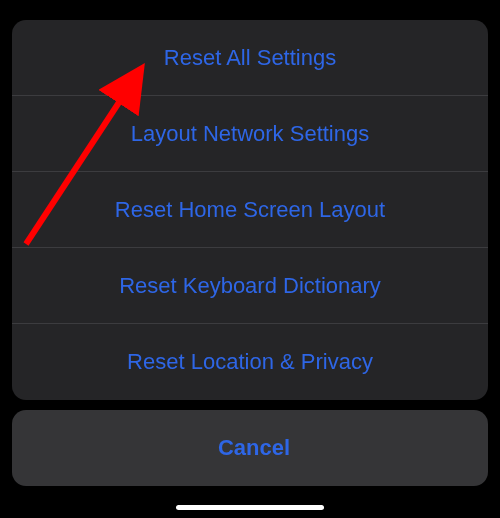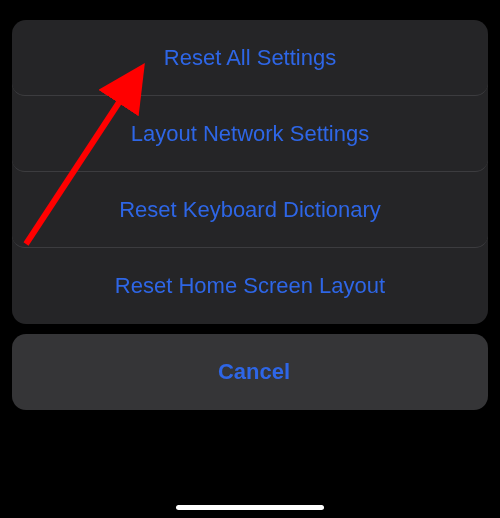--- a/index.html
+++ b/index.html
@@ -33,21 +33,20 @@
     .option-item {
       height: 76px;
       display: flex;
       align-items: center;
       justify-content: center;
       color: #2e66e6;
       font-size: 22px;
       font-weight: 400;
       border-bottom: 1px solid rgba(84, 84, 88, 0.5);
       cursor: pointer;
-      border-radius: 13px;
     }
 
     .option-item:last-child {
       border-bottom: none;
     }
 
     .cancel-button {
       margin-top: 10px;
       background: rgba(58, 58, 60, 0.92);
       border-radius: 14px;
@@ -88,24 +87,27 @@
 
 <div class="sheet">
   <div class="option-group">
     <div class="option-item">
       <span>Reset All Settings</span>
     </div>
     <div class="option-item">
       <span>Layout Network Settings</span>
     </div>
     <div class="option-item">
+      <span>Reset Home Screen Layout</span>
+    </div>
+    <div class="option-item">
       <span>Reset Keyboard Dictionary</span>
     </div>
     <div class="option-item">
-      <span>Reset Home Screen Layout</span>
+      <span>Reset Location &amp; Privacy</span>
     </div>
   </div>
 
   <div class="cancel-button">
     <span>Cancel</span>
   </div>
 </div>
 
 <svg class="annotation-arrow" viewBox="0 0 130 190">
   <defs>

